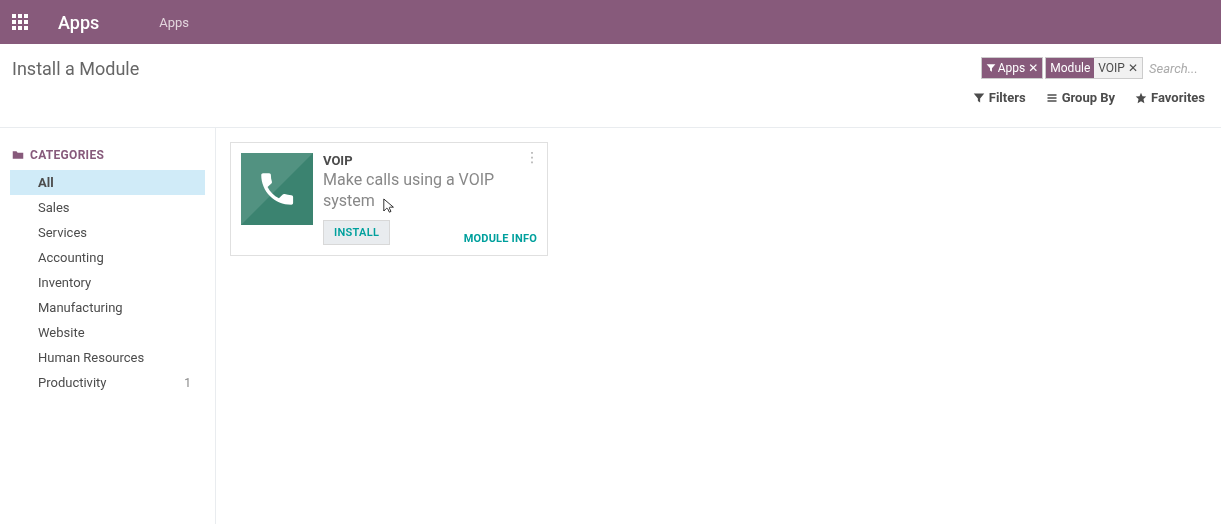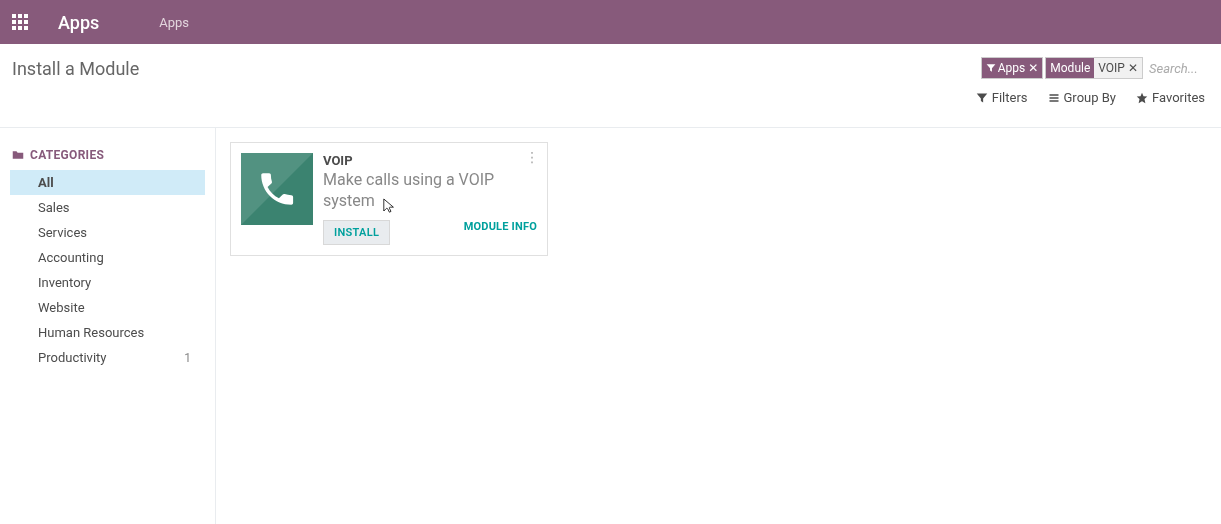--- a/index.html
+++ b/index.html
@@ -12,40 +12,40 @@
     .page-title { font-size: 18px; color: #666; font-weight: 400; padding-top: 2px; }
     .right-controls { display: flex; flex-direction: column; align-items: flex-end; gap: 10px; }
     .search-bar { display: flex; align-items: center; gap: 0; height: 24px; }
     .chip-group { display: inline-flex; align-items: center; border: 1px solid #ccc; background: #f5f5f5; height: 22px; margin-right: 2px;}
     .chip { display: inline-flex; align-items: center; height: 20px; padding: 0 4px; font-size: 12px; }
     .chip.purple { background: #875a7b; color: #fff; }
     .chip.light { background: #f1f1f1; color: #4c4c4c; }
     .chip-remove { margin-left: 3px; cursor: pointer; font-size: 12px; line-height: 1; }
     .search-input { border: none; outline: none; font-size: 13px; color: #555; padding-left: 4px; width: 60px; }
     .search-input::placeholder { color: #aaa; font-style: italic; }
-    .toolbar-row { display: flex; gap: 20px; align-items: center; padding-bottom: 8px; }
+    .toolbar-row { display: flex; gap: 20px; align-items: center; padding-bottom: 8px; font-weight: bold; }
     .toolbar-item { display: inline-flex; align-items: center; gap: 4px; font-size: 13px; color: #4c4c4c; cursor: pointer; }
     .toolbar-item svg { width: 12px; height: 12px; fill: #4c4c4c; }
     .content { display: flex; min-height: 440px; }
     .sidebar { width: 216px; border-right: 1px solid #e9ecef; padding-top: 20px; }
     .sidebar-title { display: flex; align-items: center; gap: 6px; color: #875a7b; font-size: 12px; font-weight: 700; letter-spacing: 0.3px; padding: 0 12px 8px 12px; text-transform: uppercase; text-align: center; }
     .sidebar-title svg { width: 12px; height: 12px; fill: #875a7b; }
     .sidebar-list { list-style: none; }
     .sidebar-item { display: flex; justify-content: space-between; align-items: center; padding: 5px 14px 5px 28px; font-size: 13px; color: #4c4c4c; cursor: pointer; margin: 0 10px; }
     .sidebar-item.active { background: #d0ebf8; font-weight: 700; }
     .sidebar-item .count { color: #888; font-size: 12px; }
     .main-area { flex: 1; padding: 14px; display: flex; flex-wrap: wrap; align-content: flex-start; gap: 10px; }
     .module-card { width: 318px; border: 1px solid #e0e0e0; display: flex; padding: 10px; position: relative; background: #fff; }
     .module-icon { width: 72px; height: 72px; background: #3b8370; display: flex; align-items: center; justify-content: center; position: relative; overflow: hidden; }
     .module-icon::before { content: ""; position: absolute; left: 0; top: 0; width: 0; height: 0; border-top: 72px solid rgba(255,255,255,0.12); border-right: 72px solid transparent; }
     .module-icon svg { width: 42px; height: 42px; fill: #fff; z-index: 1; }
     .module-body { flex: 1; padding-left: 10px; display: flex; flex-direction: column; }
     .module-name { font-size: 13px; font-weight: 700; color: #4c4c4c; }
     .module-desc { font-size: 16px; color: #888; margin-top: 2px; line-height: 1.3; }
-    .module-actions { display: flex; align-items: flex-start; justify-content: space-between; margin-top: 8px; }
+    .module-actions { display: flex; align-items: flex-end; justify-content: space-between; margin-top: 8px; }
     .install-btn { background: #e9ecef; border: 1px solid #d8d8d8; color: #00a09d; font-size: 11px; font-weight: 600; padding: 5px 10px; cursor: pointer; letter-spacing: 0.3px; }
     .module-info-link { color: #00a09d; font-size: 11px; font-weight: 700; cursor: pointer; letter-spacing: 0.2px; }
     .card-menu { position: absolute; top: 6px; right: 8px; cursor: pointer; color: #aaa; font-size: 14px; }
     .cursor-overlay { position: absolute; left: 148px; top: 54px; pointer-events: none; }
     .cursor-overlay svg { width: 16px; height: 20px; fill: #000; }
     .filter-icon-inchip { width: 10px; height: 10px; fill: #fff; margin-right: 2px; }
   </style>
 </head>
 <body>
 
@@ -139,20 +139,24 @@
         </li>
       <li class="sidebar-item">
           <span>Accounting</span>
           <span class="count"></span>
         </li>
       <li class="sidebar-item">
           <span>Inventory</span>
           <span class="count"></span>
         </li>
       <li class="sidebar-item">
+          <span>Manufacturing</span>
+          <span class="count"></span>
+        </li>
+      <li class="sidebar-item">
           <span>Website</span>
           <span class="count"></span>
         </li>
       <li class="sidebar-item">
           <span>Human Resources</span>
           <span class="count"></span>
         </li>
       <li class="sidebar-item">
           <span>Productivity</span>
           <span class="count">1</span>

